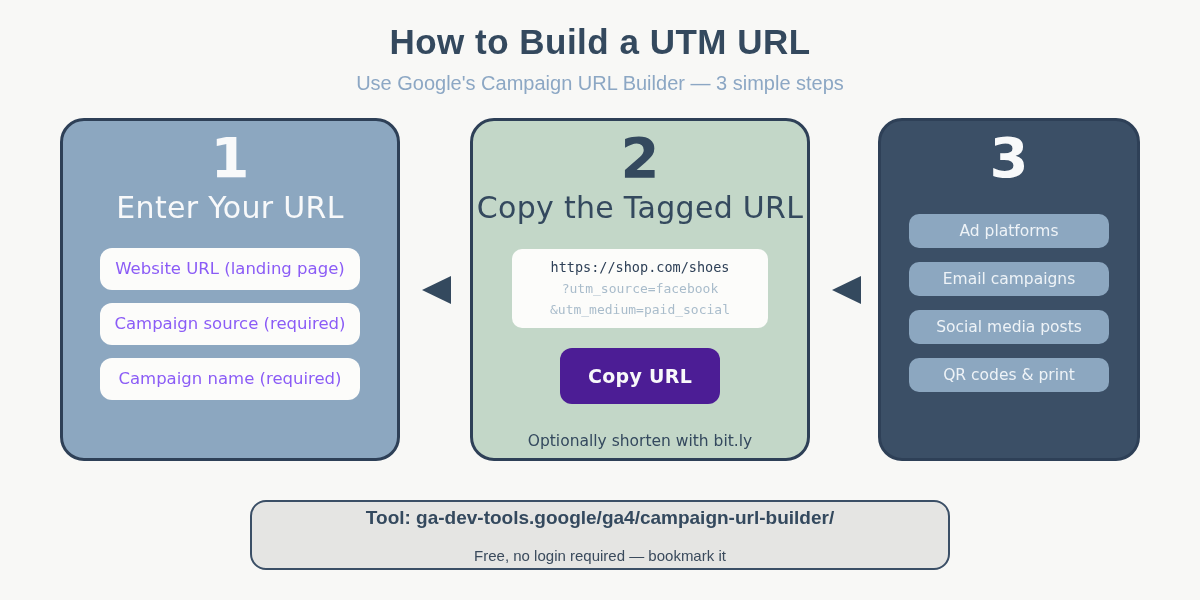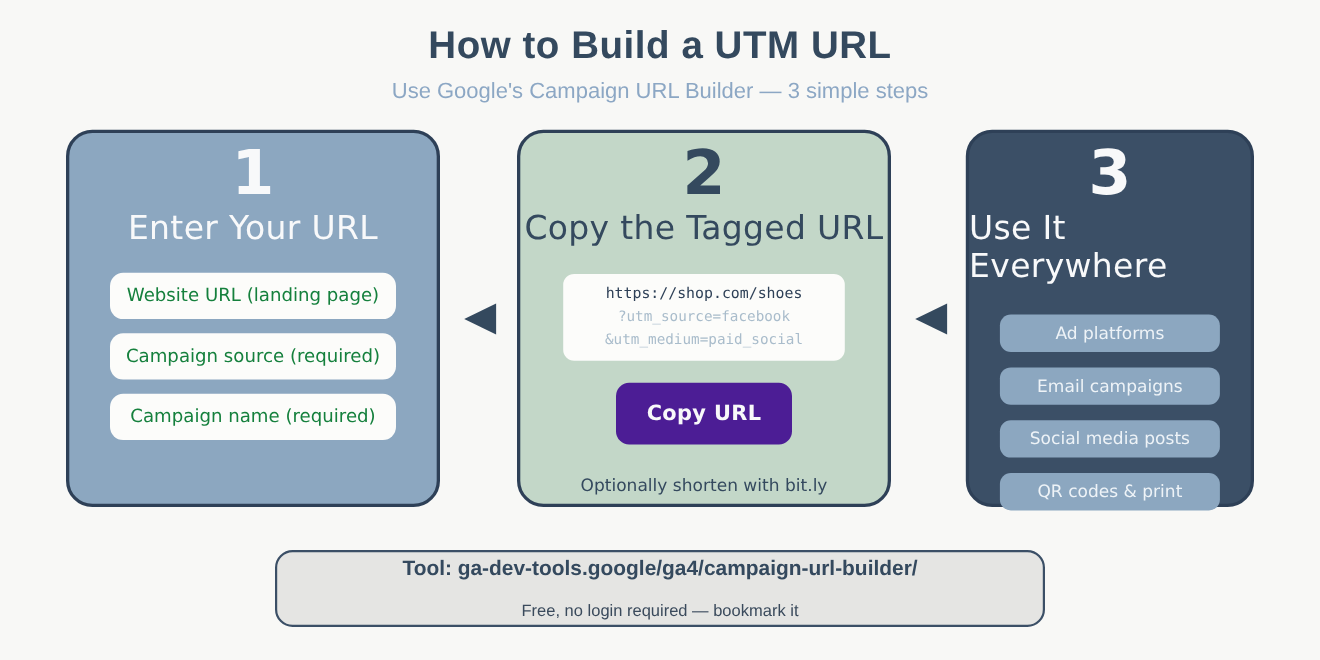--- a/index.html
+++ b/index.html
@@ -59,21 +59,21 @@
   .dark-text  { color: #34495e; }
   .pill-stack { display: flex; flex-direction: column; align-items: center; }
   .card-1 .pill-stack { margin-top: 23px; gap: 13px; }
   .card-3 .pill-stack { margin-top: 26px; gap: 14px; }
   .input-pill {
     width: 260px; height: 42px;
     background: #fcfcfa;
     border-radius: 12px;
     display: flex; align-items: center; justify-content: center;
     font-size: 16.5px;
-    color: #15803d;
+    color: #8b5cf6;
   }
   .use-pill {
     width: 200px; height: 34px;
     background: #8ca7c0;
     border-radius: 10px;
     display: flex; align-items: center; justify-content: center;
     font-size: 15.5px;
     color: #eef3f7;
   }
   .code-box {
@@ -170,21 +170,20 @@
       <div class="code-line-muted">&amp;utm_medium=paid_social</div>
     </div>
     <button class="copy-button">Copy URL</button>
     <div class="card-note">Optionally shorten with bit.ly</div>
   </div>
 
   <div class="arrow-left arrow-2"></div>
 
   <div class="card card-3">
     <div class="card-number light-text">3</div>
-    <div class="card-heading light-text">Use It Everywhere</div>
     <div class="pill-stack">
       <div class="use-pill">Ad platforms</div>
       <div class="use-pill">Email campaigns</div>
       <div class="use-pill">Social media posts</div>
       <div class="use-pill">QR codes &amp; print</div>
     </div>
   </div>
 
   <div class="footer-box">
     <div class="footer-tool">Tool: ga-dev-tools.google/ga4/campaign-url-builder/</div>

